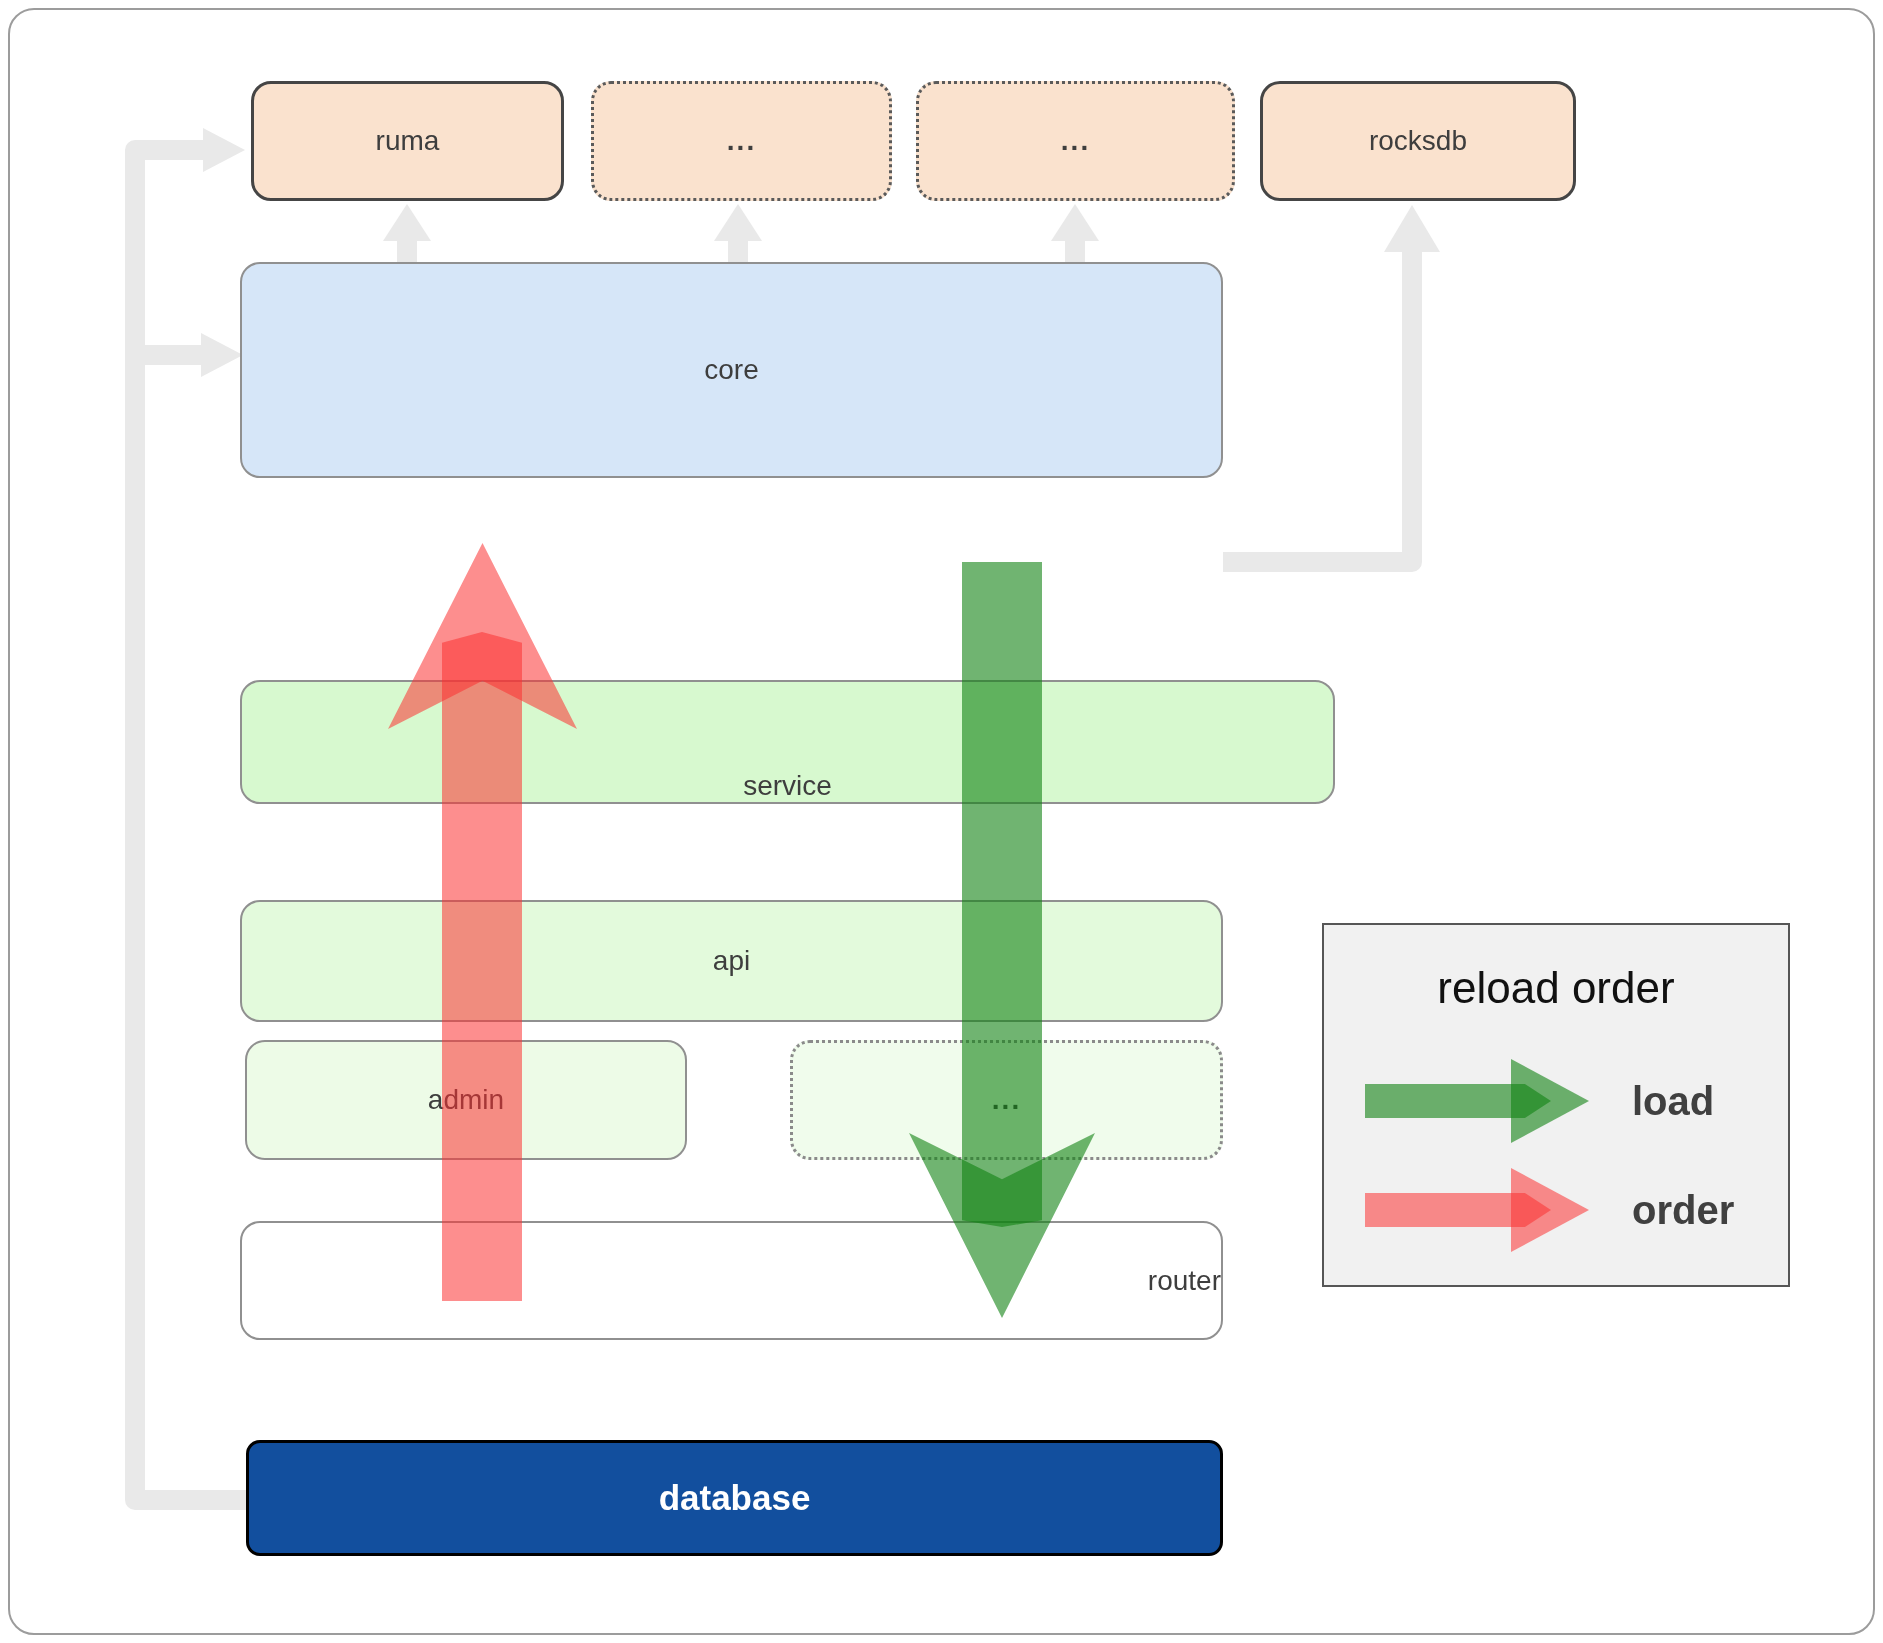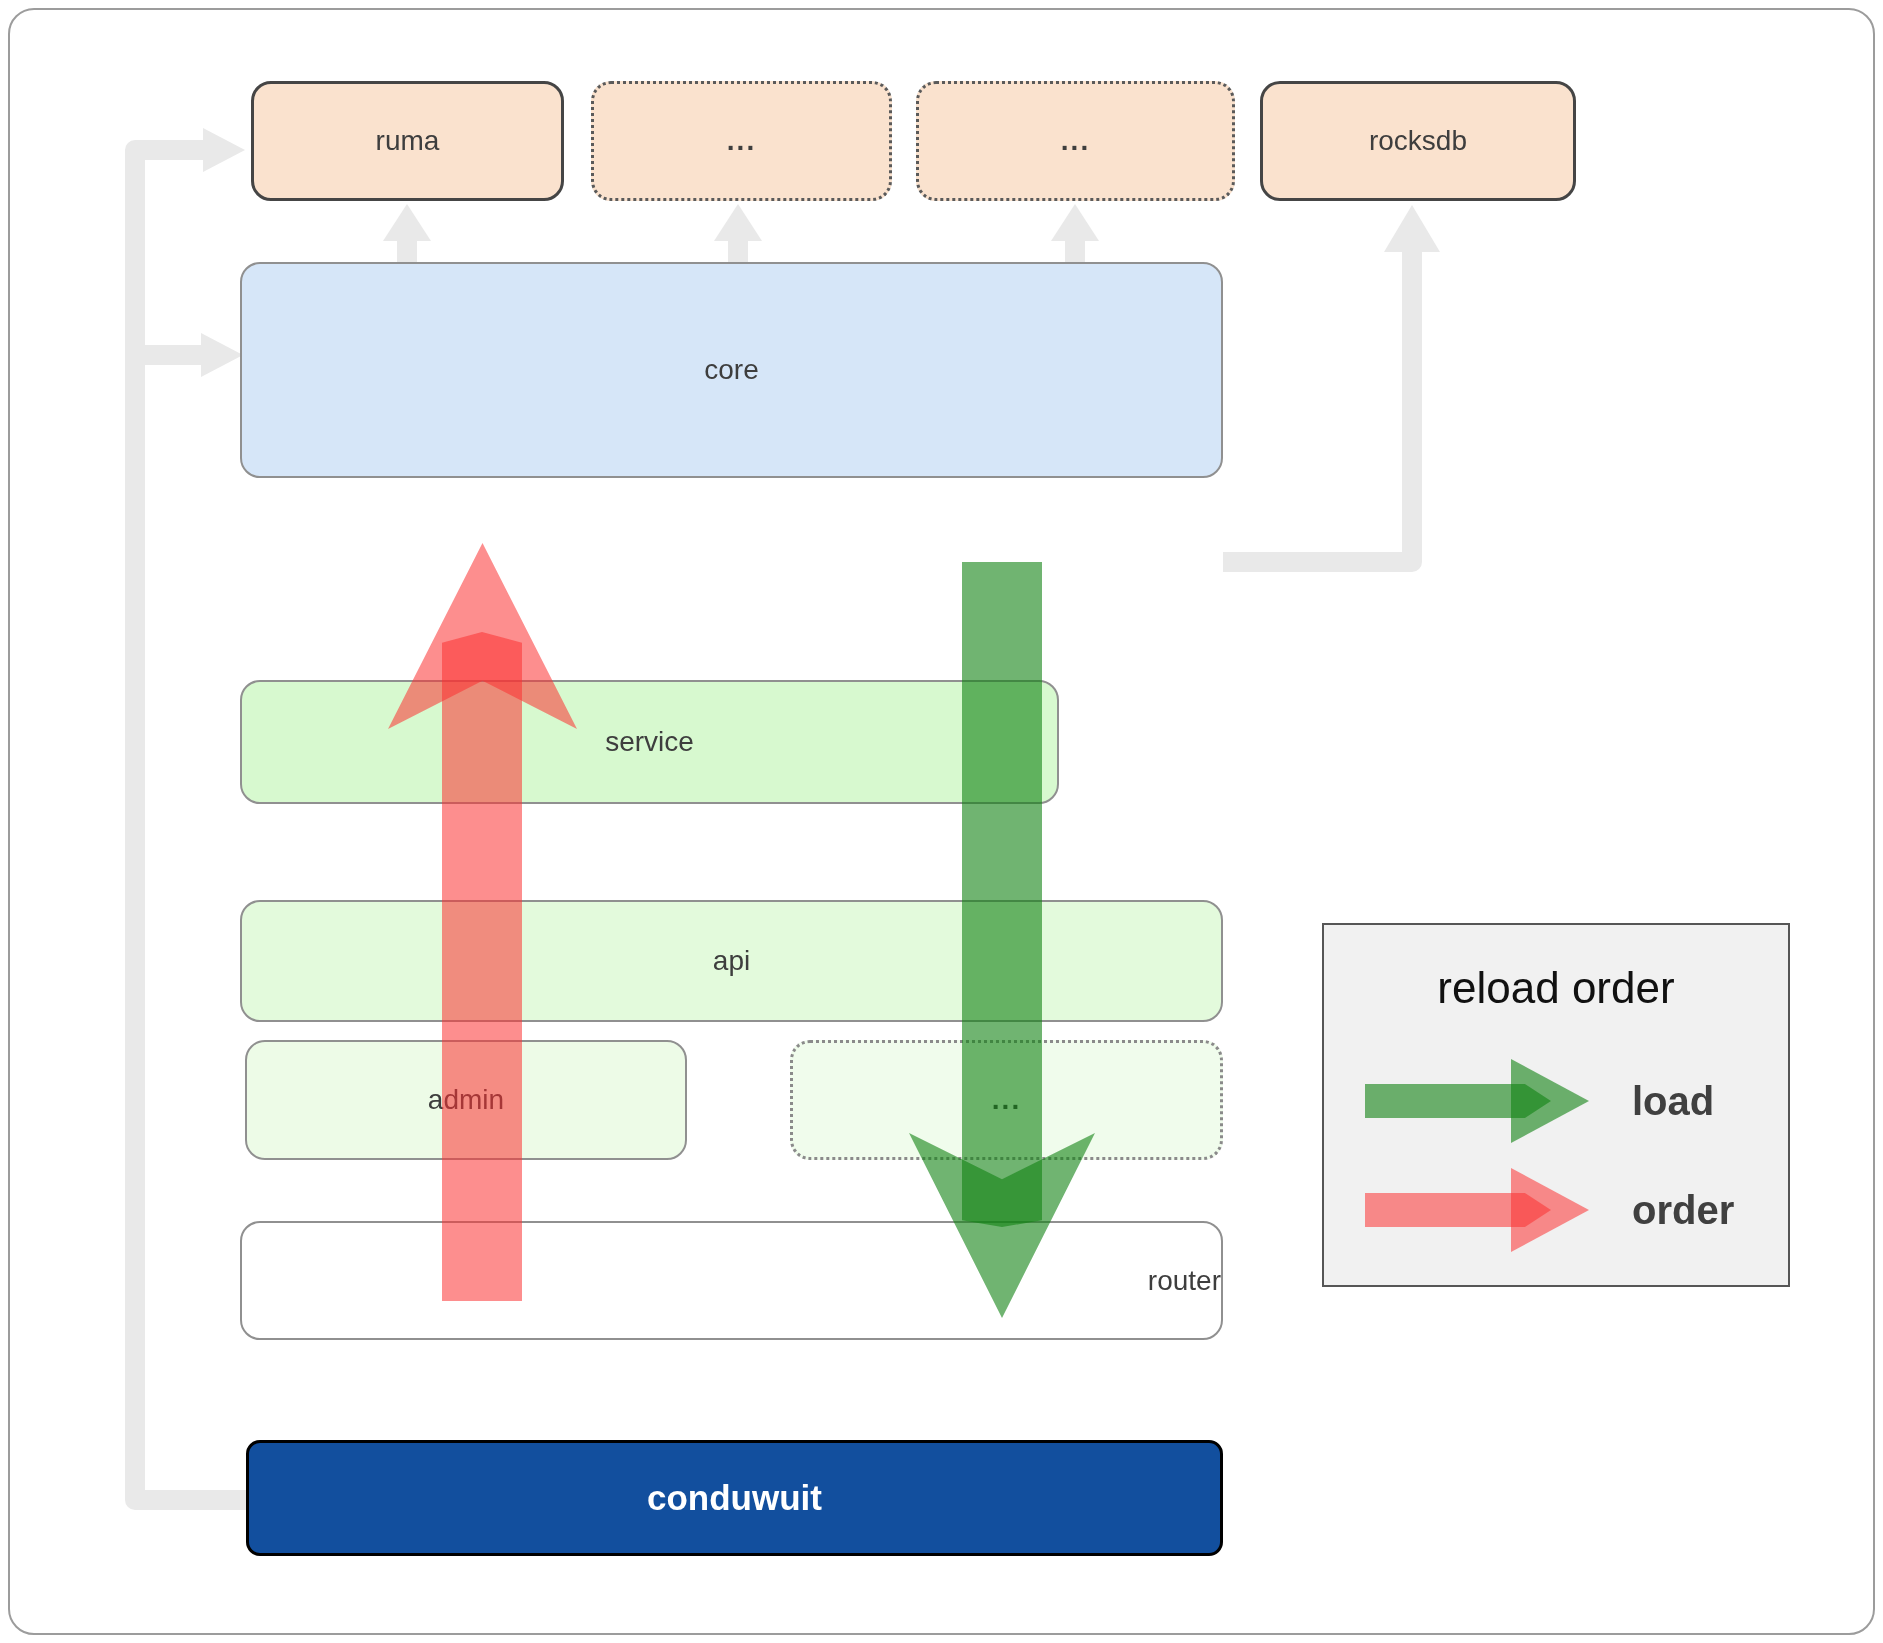--- a/index.html
+++ b/index.html
@@ -78,37 +78,37 @@
   <div class="node dotted-peach" style="left:916px;top:81px;width:319px;height:120px;">
     <span class="dots-label">...</span>
   </div>
   <div class="node peach" style="left:1260px;top:81px;width:316px;height:120px;">
     <span>rocksdb</span>
   </div>
 
   <div class="node gray-border" style="left:240px;top:262px;width:983px;height:216px;background:var(--core-blue);">
     <span>core</span>
   </div>
-  <div class="node gray-border" style="left:240px;top:680px;width:819px;height:124px;background:var(--service-green);">
+  <div class="node gray-border" style="left:240px;top:680px;width:1095px;height:124px;background:var(--service-green);align-items:flex-end;">
     <span>service</span>
   </div>
   <div class="node gray-border" style="left:240px;top:864px;width:983px;height:122px;background:var(--api-green);margin-top:36px;">
     <span>api</span>
   </div>
   <div class="node gray-border" style="left:245px;top:1040px;width:442px;height:120px;background:var(--admin-green);">
     <span>admin</span>
   </div>
   <div class="node dotted-green" style="left:790px;top:1040px;width:433px;height:120px;background:var(--more-green);">
     <span class="dots-label">...</span>
   </div>
   <div class="node gray-border" style="left:240px;top:1221px;width:983px;height:119px;background:#ffffff;justify-content:flex-end;">
     <span>router</span>
   </div>
   <div class="node" id="conduwuit" style="left:246px;top:1440px;width:977px;height:116px;">
-    <span>conduwuit</span>
+    <span>database</span>
   </div>
 
   <div class="arrow-piece red-fill" style="left:388px;top:543px;width:189px;height:186px;clip-path:polygon(50% 0%,100% 100%,50% 74%,0% 100%);"></div>
   <div class="arrow-piece red-fill" style="left:442px;top:632px;width:80px;height:669px;clip-path:polygon(0% 100%,0% 1.6%,50% 0%,100% 1.6%,100% 100%);"></div>
   <div class="arrow-piece green-fill" style="left:962px;top:562px;width:80px;height:665px;clip-path:polygon(0% 0%,100% 0%,100% 99%,50% 100%,0% 99%);"></div>
   <div class="arrow-piece green-fill" style="left:909px;top:1133px;width:186px;height:185px;clip-path:polygon(0% 0%,50% 25%,100% 0%,50% 100%);"></div>
 
   <div id="legend">
     <div class="legend-title">reload order</div>
 

